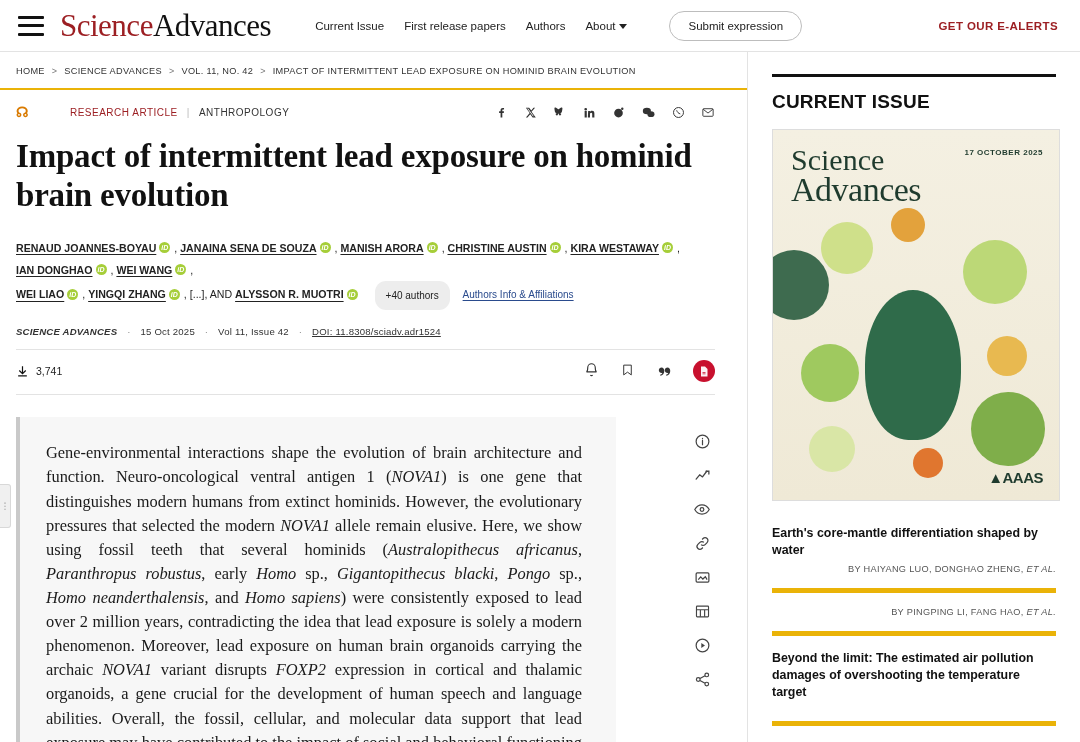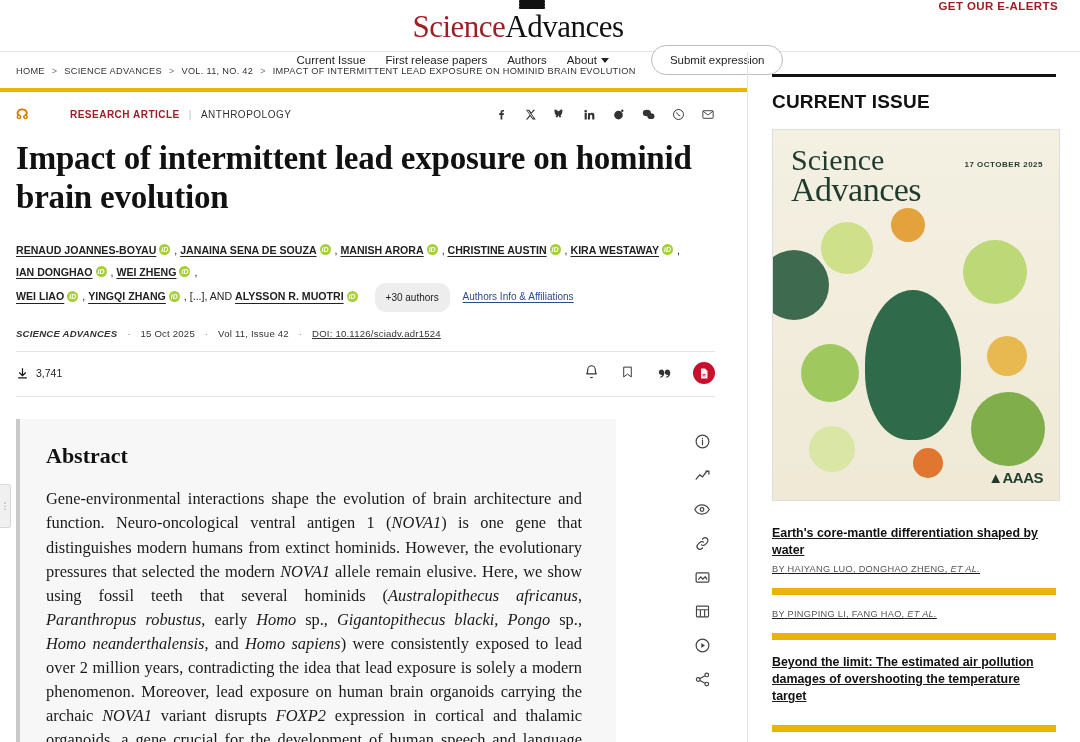--- a/index.html
+++ b/index.html
@@ -15,21 +15,20 @@
 
   
   .header {
     height: 52px;
     display: flex;
     align-items: center;
     padding: 0 18px;
     border-bottom: 1px solid #e3e3e3;
     background: #fff;
     position: relative;
-    flex-direction: column;
   }
   .hamburger {
     width: 26px; height: 20px;
     display: flex; flex-direction: column; justify-content: space-between;
     margin-right: 16px;
     cursor: pointer;
   }
   .hamburger span { display: block; height: 3px; background: #111; border-radius: 1px; }
 
   .logo {
@@ -79,39 +78,39 @@
   .right {
     width: 332px;
     padding: 0 24px;
   }
 
   
   .breadcrumb {
     display: flex; align-items: center; flex-wrap: nowrap;
     font-size: 9.2px; letter-spacing: 0.3px;
     color: #333; padding: 14px 16px 12px 16px;
-    border-bottom: 4px solid #eab308;
+    border-bottom: 2px solid #eab308;
     white-space: nowrap; overflow: hidden; text-align: center;
   }
   .breadcrumb .sep { margin: 0 7px; color: #777; font-size: 9px; }
   .breadcrumb .crumb { text-transform: uppercase; }
   .breadcrumb .crumb.link { color: #333; }
 
   
   .article { padding: 14px 32px 0 16px; }
   .meta-row {
     display: flex; align-items: center;
     font-size: 10px; letter-spacing: 0.5px;
     padding-bottom: 2px;
   }
   .oa-icon {
     color: #d97a00; font-size: 14px; font-weight: bold; margin-right: 10px;
     font-family: "Liberation Serif", serif;
   }
-  .meta-type { color: #9c1f23; font-weight: bold; text-transform: uppercase; padding-left: 31px; }
+  .meta-type { color: #9c1f23; font-weight: normal; text-transform: uppercase; padding-left: 31px; }
   .meta-div { color: #bbb; margin: 0 9px; }
   .meta-subject { color: #333; text-transform: uppercase; }
 
   .share-icons {
     margin-left: auto; display: flex; align-items: center; gap: 16px;
     color: #333; font-size: 13px;
   }
   .share-icons svg { display: block; }
 
   h1.title {
@@ -216,36 +215,36 @@
     position: relative; overflow: hidden;
   }
   .cover-title {
     position: absolute; top: 16px; left: 18px;
     font-family: "Liberation Serif", serif; color: #1f3b2e;
     line-height: 0.92;
   }
   .cover-title .c1 { font-size: 30px; display: block; }
   .cover-title .c2 { font-size: 34px; display: block; letter-spacing: -0.5px; }
   .cover-date {
-    position: absolute; top: 30px; right: 16px;
+    position: absolute; top: 18px; right: 16px;
     font-size: 8px; font-weight: bold; color: #1f3b2e; letter-spacing: 0.5px;
   }
   .blob { position: absolute; border-radius: 50%; }
   .aaas {
     position: absolute; bottom: 14px; right: 16px;
     color: #1f3b2e; font-weight: bold; font-size: 15px;
     font-family: "Liberation Sans", sans-serif; letter-spacing: -0.5px;
   }
   .ci-list { margin-top: 18px; }
-  .ci-item { padding: 14px 0; border-bottom: 7px solid #eab308; text-decoration: underline; }
+  .ci-item { padding: 14px 0; border-bottom: 5px solid #eab308; }
   .ci-item:first-child { padding-top: 6px; }
   .ci-item h4 {
     font-size: 12.4px; line-height: 1.35; margin: 0 0 6px 0; font-weight: bold; color: #111;
   }
-  .ci-item .by { font-size: 9.2px; color: #555; letter-spacing: 0.3px; }
+  .ci-item .by { font-size: 9.2px; color: #555; letter-spacing: 0.3px; text-align: right; }
   .ci-item .by i { font-style: italic; }
 </style>
 </head>
 <body>
 
 <div class="header">
   <div class="hamburger">
     <span></span>
       <span></span>
       <span></span>
@@ -335,36 +334,36 @@
 
       <h1 class="title">Impact of intermittent lead exposure on hominid brain evolution</h1>
 
       <div class="authors">
         <span class="au">RENAUD JOANNES-BOYAU</span><i class="orcid"></i>,
         <span class="au">JANAINA SENA DE SOUZA</span><i class="orcid"></i>,
         <span class="au">MANISH ARORA</span><i class="orcid"></i>,
         <span class="au">CHRISTINE AUSTIN</span><i class="orcid"></i>,
         <span class="au">KIRA WESTAWAY</span><i class="orcid"></i>,
         <span class="au">IAN DONGHAO</span><i class="orcid"></i>,
-        <span class="au">WEI ZHENG</span><i class="orcid"></i>,<br>
+        <span class="au">WEI WANG</span><i class="orcid"></i>,<br>
         <span class="au">WEI LIAO</span><i class="orcid"></i>,
         <span class="au">YINGQI ZHANG</span><i class="orcid"></i><span>, [...], AND</span>
         <span class="au">ALYSSON R. MUOTRI</span><i class="orcid"></i>
-        <span class="plus-authors">+30 authors</span>
+        <span class="plus-authors">+40 authors</span>
         <span class="affil-link">Authors Info &amp; Affiliations</span>
       </div>
 
       <div class="journal-line">
         <span class="jname">SCIENCE ADVANCES</span>
         <span class="dot">·</span>
         <span>15 Oct 2025</span>
         <span class="dot">·</span>
         <span>Vol 11, Issue 42</span>
         <span class="dot">·</span>
-        <span class="doi">DOI: 10.1126/sciadv.adr1524</span>
+        <span class="doi">DOI: 11.8308/sciadv.adr1524</span>
       </div>
 
       <div class="tools-row">
         <span class="dl">
           <svg width="13" height="14" viewBox="0 0 24 24" fill="none" stroke="#111" stroke-width="2.2">
               <path d="M12 3v12M6 11l6 6 6-6M4 21h16"></path>
             </svg>
           <span>3,741</span>
         </span>
         <div class="tools-right">
@@ -383,21 +382,20 @@
                 <path d="M6 2h8l5 5v15H6z" fill="#fff" opacity="0.95"></path>
                 <path d="M9 13h6v1.5H9zm0 3h6v1.5H9z" fill="#c8102e"></path>
               </svg>
           </span>
         </div>
       </div>
 
     </div>
 
     <div class="abstract-box">
-      <h2>Abstract</h2>
       <p id="abstract-text">Gene-environmental interactions shape the evolution of brain architecture and function. Neuro-oncological ventral antigen 1 (<i>NOVA1</i>) is one gene that distinguishes modern humans from extinct hominids. However, the evolutionary pressures that selected the modern <i>NOVA1</i> allele remain elusive. Here, we show using fossil teeth that several hominids (<i>Australopithecus africanus</i>, <i>Paranthropus robustus</i>, early <i>Homo</i> sp., <i>Gigantopithecus blacki</i>, <i>Pongo</i> sp., <i>Homo neanderthalensis</i>, and <i>Homo sapiens</i>) were consistently exposed to lead over 2 million years, contradicting the idea that lead exposure is solely a modern phenomenon. Moreover, lead exposure on human brain organoids carrying the archaic <i>NOVA1</i> variant disrupts <i>FOXP2</i> expression in cortical and thalamic organoids, a gene crucial for the development of human speech and language abilities. Overall, the fossil, cellular, and molecular data support that lead exposure may have contributed to the impact of social and behavioral functioning during evolution, likely affording modern humans a sur-</p>
     </div>
 
     <div class="edge-tab">⋮</div>
 
     <div class="rail">
       <span class="ritem">
           <svg width="17" height="17" viewBox="0 0 24 24" fill="none" stroke="#444" stroke-width="1.7">
             <circle cx="12" cy="12" r="9"></circle>
             <path d="M12 10.5v6M12 7.5v.5" stroke-linecap="round"></path>

